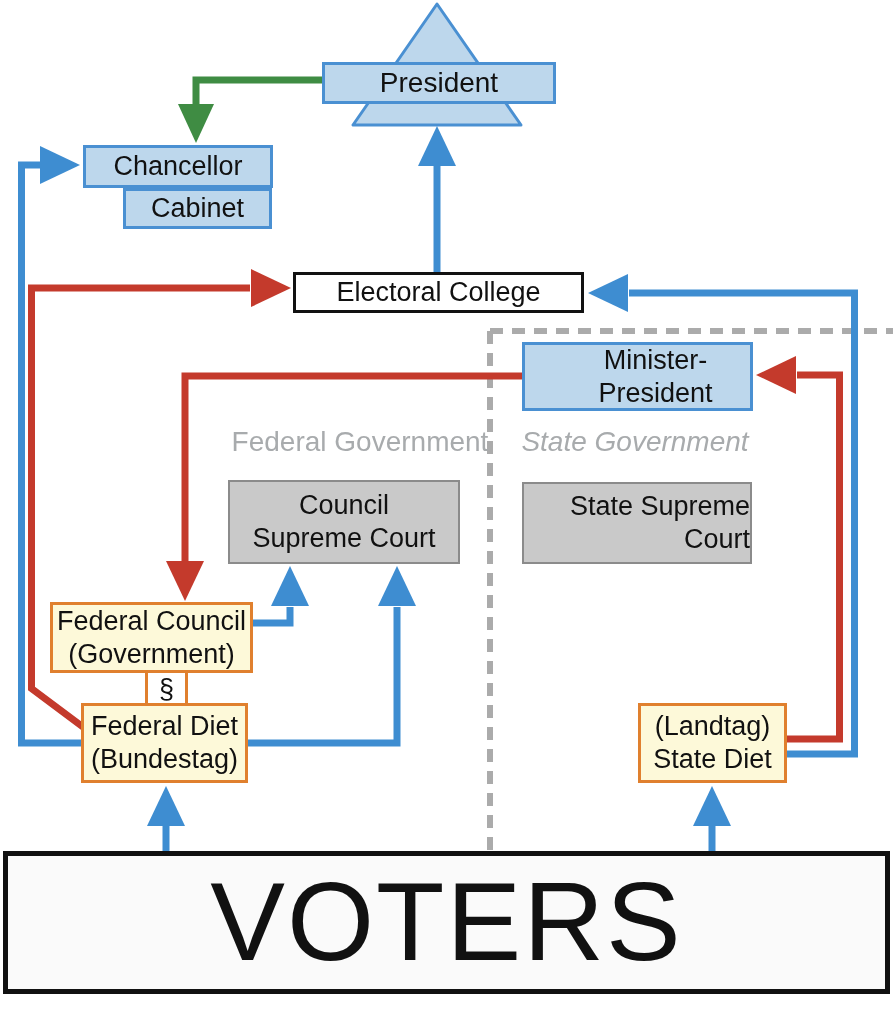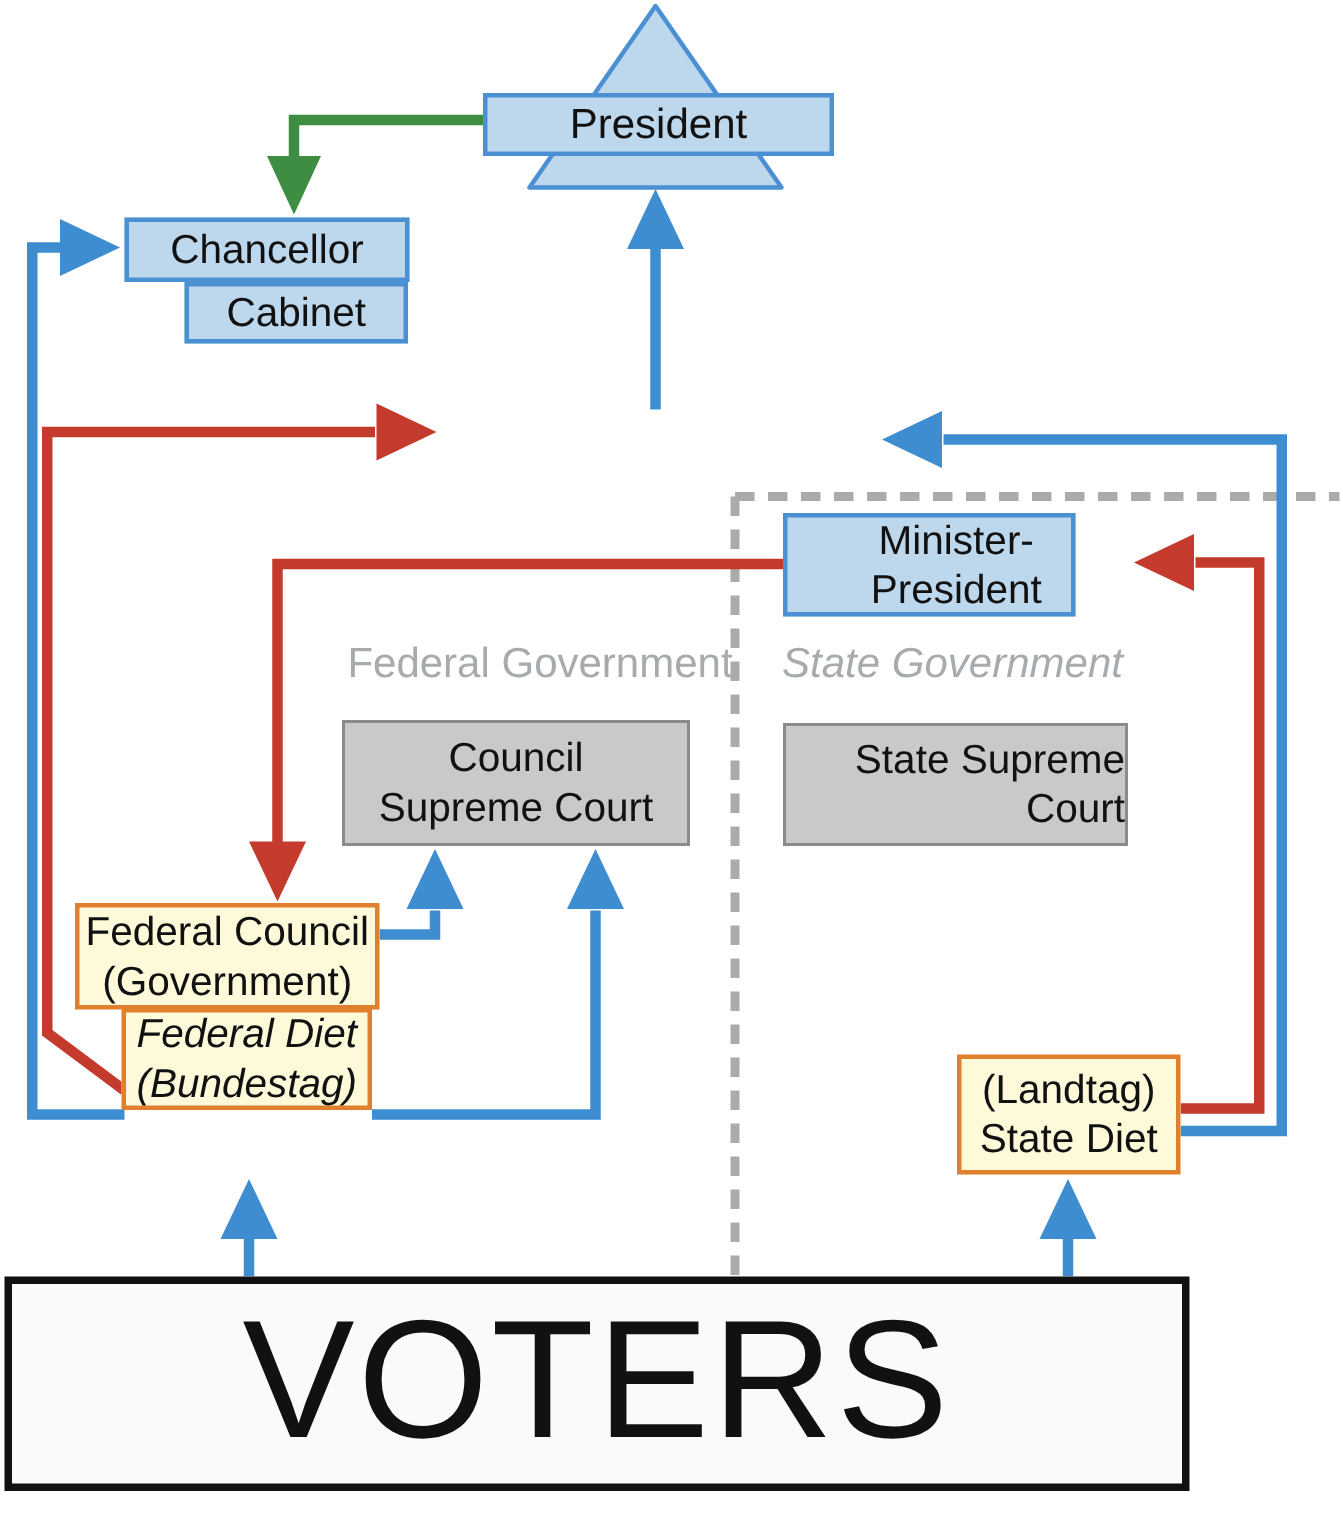--- a/index.html
+++ b/index.html
@@ -30,48 +30,48 @@
   .node span{display:block;}
   .blue-box{background:var(--box-blue-fill,#bdd7ec);border:3px solid var(--box-blue-border,#4a90d2);}
   .white-box{background:#ffffff;border:3px solid var(--ink,#111);}
   .gray-box{background:var(--gray-fill,#c9c9c9);border:2px solid var(--gray-border,#8b8b8b);}
   .yellow-box{background:var(--yellow-fill,#fdf9d9);border:3px solid var(--orange-border,#e0802e);}
 
   .president{left:322px;top:62px;width:234px;height:42px;font-size:28px;}
   .chancellor{left:83px;top:145px;width:190px;height:43px;}
   .cabinet{left:123px;top:188px;width:149px;height:41px;}
   .electoral{left:293px;top:272px;width:291px;height:41px;}
-  .minister{left:522px;top:342px;width:195px;height:69px;padding-left:36px;}
+  .minister{left:522px;top:342px;width:231px;height:69px;padding-left:36px;}
   .fsc{left:228px;top:480px;width:232px;height:84px;}
   .ssc{left:522px;top:482px;width:230px;height:82px;align-items:flex-end;}
   .fcouncil{left:50px;top:602px;width:203px;height:71px;}
-  .fdiet{left:81px;top:672px;width:167px;height:68px;font-style:italic;}
+  .fdiet{left:81px;top:703px;width:167px;height:80px;}
   .sdiet{left:638px;top:703px;width:149px;height:80px;}
 
   .law-link{
     position:absolute;z-index:1;box-sizing:border-box;
     left:145px;top:671px;width:43px;height:37px;
     background:#ffffff;
     border-left:3px solid var(--orange-border,#e0802e);
     border-right:3px solid var(--orange-border,#e0802e);
     display:flex;align-items:center;justify-content:center;
     font-size:27px;color:var(--ink,#111);
   }
 
   .region-label{
     position:absolute;z-index:1;text-align:center;
     font-size:28px;color:var(--gray-text,#a8abad);
   }
   .fed-label{left:210px;top:426px;width:300px;}
   .state-label{left:510px;top:426px;width:250px;font-style:italic;}
 
   .voters{
-    left:3px;top:851px;width:790px;height:143px;
+    left:3px;top:851px;width:887px;height:143px;
     background:#fafafa;border:5px solid var(--ink,#111);
-    font-size:112px;letter-spacing:2px;font-weight:400;justify-content:flex-end;
+    font-size:112px;letter-spacing:2px;font-weight:400;
   }
 </style>
 </head>
 <body>
 
 <div class="stage">
 
   <svg class="wires" width="895" height="1024" viewBox="0 0 895 1024">
 
     <g>
@@ -141,20 +141,23 @@
   </div>
 
   <div class="node blue-box chancellor">
     <span>Chancellor</span>
   </div>
 
   <div class="node blue-box cabinet">
     <span>Cabinet</span>
   </div>
 
+  <div class="node white-box electoral">
+    <span>Electoral College</span>
+  </div>
 
   <div class="node blue-box minister">
     <span>Minister-</span>
     <span>President</span>
   </div>
 
   <div class="node gray-box fsc">
     <span>Council</span>
     <span>Supreme Court</span>
   </div>

